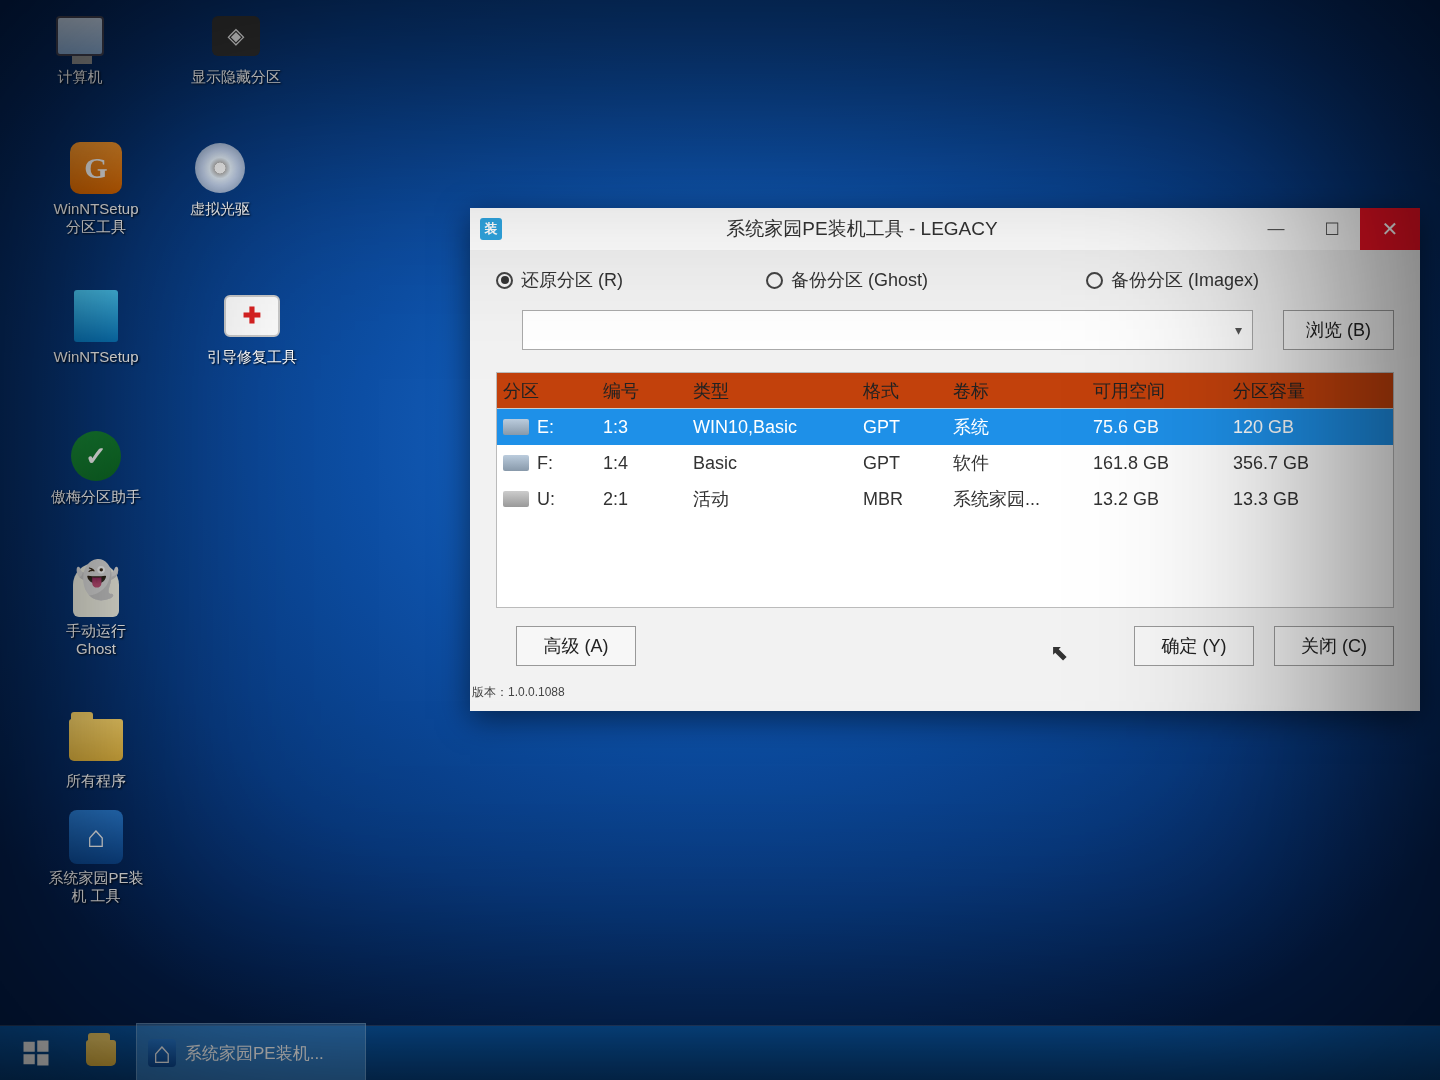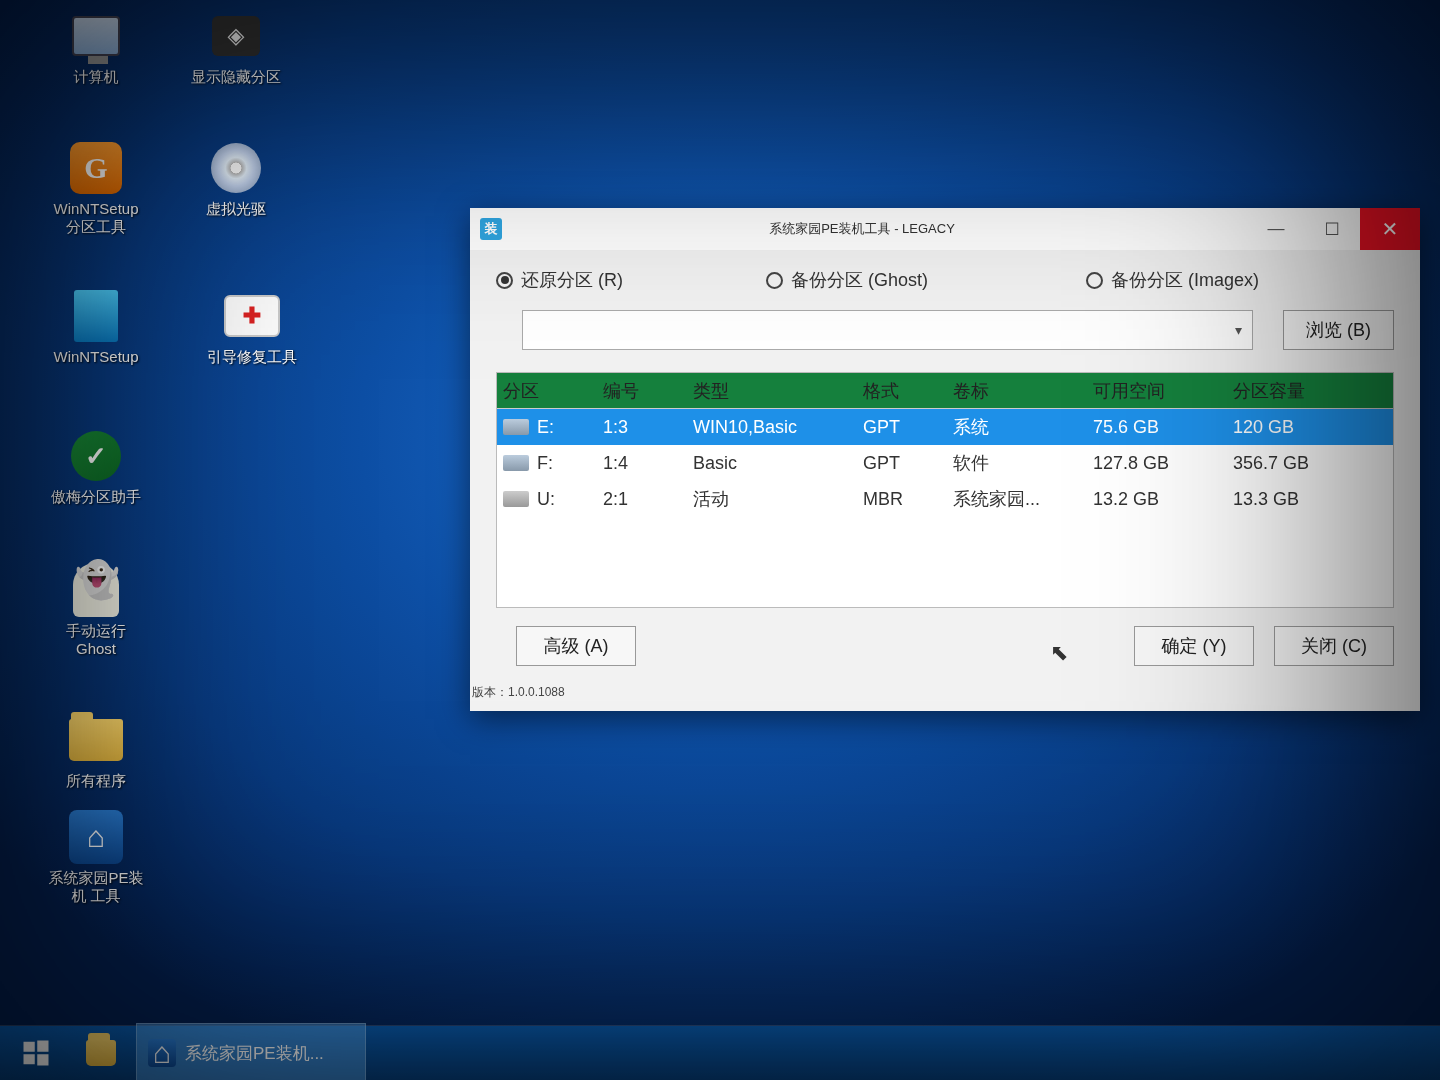--- a/index.html
+++ b/index.html
@@ -40,21 +40,21 @@
 .start-btn svg { width:30px; height:30px; }
 .task-item { height:60px; display:flex; align-items:center; padding:0 10px; cursor:pointer; border-radius:0; }
 .task-item.fileex { background:transparent; }
 .task-item.app { background:rgba(90,170,240,0.5); border:1px solid rgba(255,255,255,0.25); min-width:230px; gap:8px; font-size:17px; }
 .task-item .ti-ico { width:30px; height:30px; display:flex; align-items:center; justify-content:center; }
 
 
 .dialog { position:absolute; left:470px; top:208px; width:950px; background:#f2f2f2; box-shadow:0 8px 30px rgba(0,0,0,0.5); }
 .titlebar { height:42px; background:#fff; display:flex; align-items:center; padding-left:10px; }
 .titlebar .app-ico { width:22px; height:22px; background:#2fa5e0; border-radius:3px; margin-right:14px; display:flex; align-items:center; justify-content:center; color:#fff; font-size:13px; font-weight:bold; }
-.titlebar .title { flex:1; text-align:center; color:#333; font-size:13px; padding-right:40px; }
+.titlebar .title { flex:1; text-align:center; color:#333; font-size:19px; padding-right:40px; }
 .winctrls { display:flex; }
 .winctrls div { width:56px; height:42px; display:flex; align-items:center; justify-content:center; cursor:pointer; color:#555; font-size:17px; }
 .winctrls .close { background:#e81123; color:#fff; width:60px; font-size:20px; }
 
 .dialog-body { padding:18px 26px 10px; color:#333; font-size:18px; }
 .radio-row { display:flex; gap:10px; margin-bottom:18px; }
 .radio-opt { display:flex; align-items:center; gap:8px; cursor:pointer; }
 .radio-opt:nth-child(1){ flex:0 0 260px; }
 .radio-opt:nth-child(2){ flex:0 0 310px; }
 .radio { width:17px; height:17px; border:2px solid #444; border-radius:50%; display:inline-flex; align-items:center; justify-content:center; }
@@ -62,39 +62,39 @@
 
 .path-row { display:flex; align-items:center; gap:16px; margin-bottom:10px; }
 .path-row .pl { font-size:18px; }
 .combo-row { display:flex; gap:30px; margin-bottom:22px; padding-left:26px; }
 .combo { flex:1; height:40px; background:#fff; border:1px solid #aaa; display:flex; align-items:center; justify-content:flex-end; padding:0 10px; cursor:pointer; }
 .combo .chev { color:#555; font-size:14px; }
 .btn { height:40px; padding:0 22px; background:#f7f7f7; border:1px solid #999; cursor:pointer; font-size:18px; color:#222; display:inline-flex; align-items:center; justify-content:center; min-width:110px; }
 
 .grid { border:1px solid #bbb; background:#fff; height:236px; overflow:hidden; }
 .grid-head, .grid-row { display:grid; grid-template-columns: 100px 90px 170px 90px 140px 140px 140px; align-items:center; height:36px; padding-left:6px; font-size:18px; }
-.grid-head { color:#222; border-bottom:1px solid #ccc; background:#15803d; }
+.grid-head { color:#222; border-bottom:1px solid #ccc; background:#c2410c; }
 .grid-row { color:#333; cursor:pointer; }
 .grid-row.sel { background:#1e90e8; color:#fff; }
 .drive-ico { width:26px; height:16px; background:linear-gradient(#bcd,#89a); border-radius:2px; display:inline-block; margin-right:8px; vertical-align:middle; }
 .drive-ico.usb { background:linear-gradient(#ccc,#999); }
 .cell-d { display:flex; align-items:center; }
 
 .btn-row { display:flex; margin-top:18px; }
 .btn-row .spacer { flex:1; }
 .btn-row .btn { min-width:120px; margin-left:20px; }
 
 .statusbar { padding:8px 2px 10px; color:#444; font-size:12px; display:flex; gap:50px; background:#f2f2f2; white-space:nowrap; overflow:hidden; }
 
 .cursor { position:absolute; left:1050px; top:640px; font-size:22px; color:#333; pointer-events:none; }
 </style>
 </head>
 <body>
 
-<div class="desktop-icon" style="left:36px; top:8px;">
+<div class="desktop-icon" style="left:20px; top:8px;">
   <div class="ico">
       <div class="ico-computer"></div>
     </div>
   <div class="lbl">计算机</div>
 </div>
 <div class="desktop-icon" style="left:36px; top:140px;">
   <div class="ico">
       <div class="ico-diskgenius">G</div>
     </div>
   <div class="lbl" style="white-space:pre-line">WinNTSetup
@@ -132,21 +132,21 @@
   <div class="lbl" style="white-space:pre-line">系统家园PE装
 机 工具</div>
 </div>
 
 <div class="desktop-icon" style="left:176px; top:8px;">
   <div class="ico">
       <div class="ico-partition">◈</div>
     </div>
   <div class="lbl">显示隐藏分区</div>
 </div>
-<div class="desktop-icon" style="left:176px; top:140px;">
+<div class="desktop-icon" style="left:160px; top:140px;">
   <div class="ico">
       <div class="ico-cd"></div>
     </div>
   <div class="lbl">虚拟光驱</div>
 </div>
 <div class="desktop-icon" style="left:192px; top:288px;">
   <div class="ico">
       <div class="ico-bootrepair"></div>
     </div>
   <div class="lbl">引导修复工具</div>
@@ -205,21 +205,21 @@
             <div>系统</div>
             <div>75.6 GB</div>
             <div>120 GB</div>
           </div>
           <div class="grid-row">
             <div class="cell-d"><span class="drive-ico "></span>F:</div>
             <div>1:4</div>
             <div>Basic</div>
             <div>GPT</div>
             <div>软件</div>
-            <div>127.8 GB</div>
+            <div>161.8 GB</div>
             <div>356.7 GB</div>
           </div>
           <div class="grid-row">
             <div class="cell-d"><span class="drive-ico usb"></span>U:</div>
             <div>2:1</div>
             <div>活动</div>
             <div>MBR</div>
             <div>系统家园...</div>
             <div>13.2 GB</div>
             <div>13.3 GB</div>

